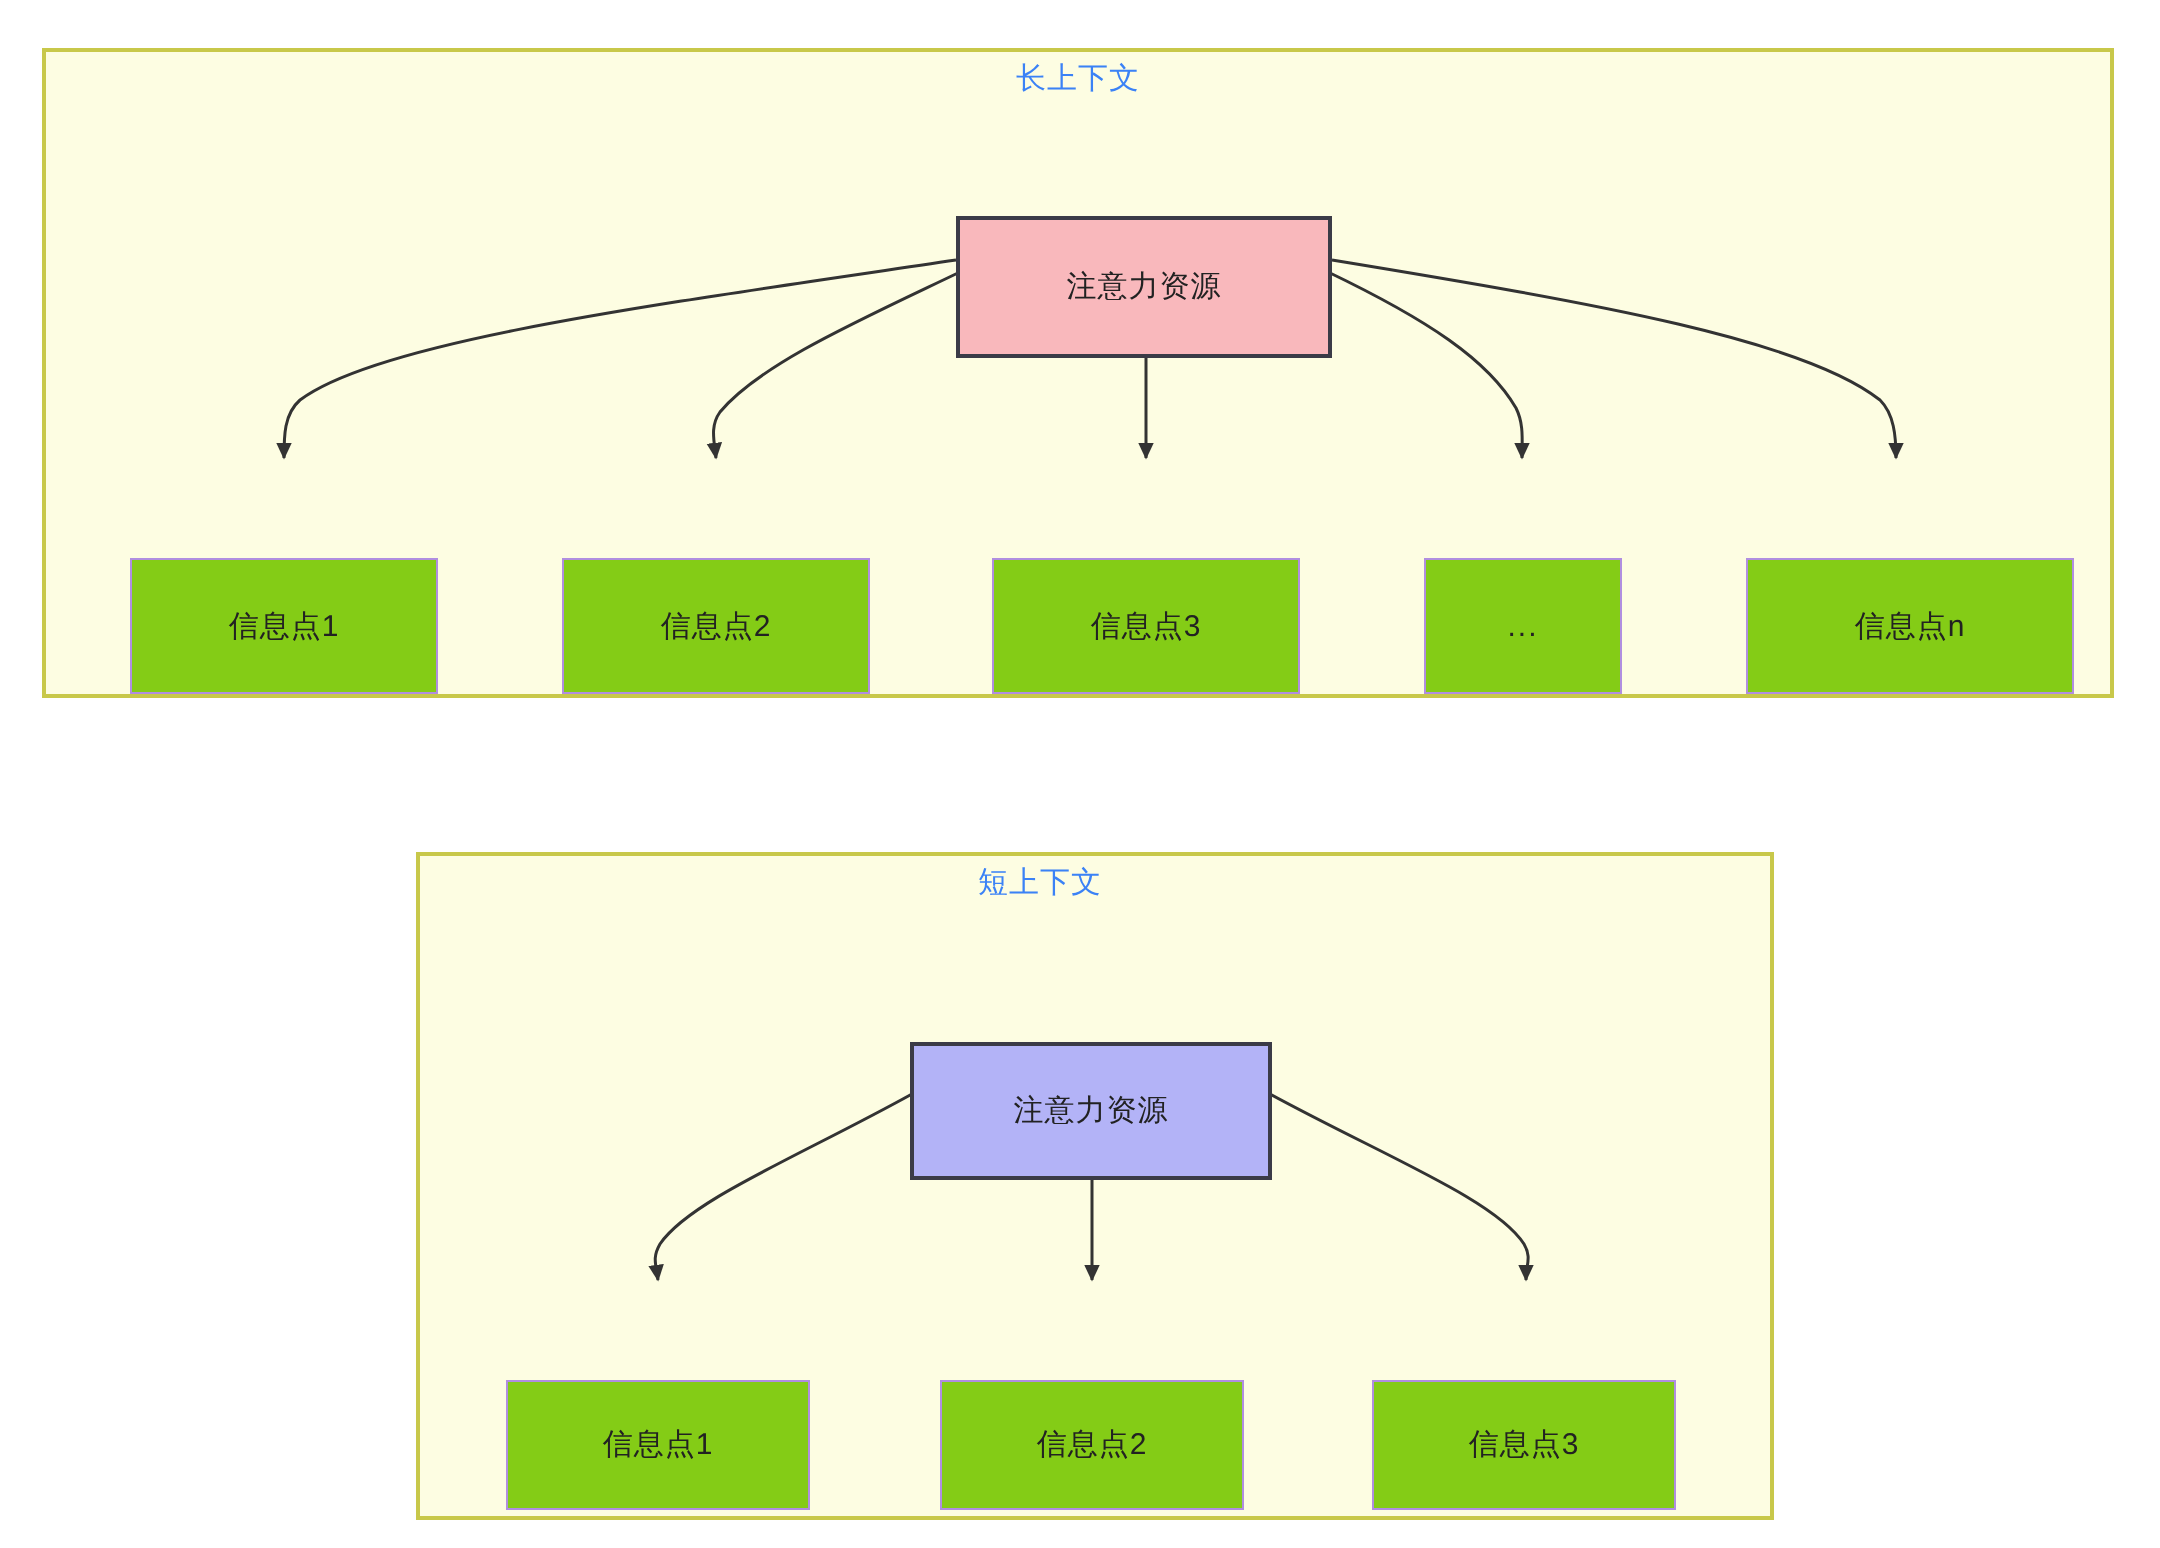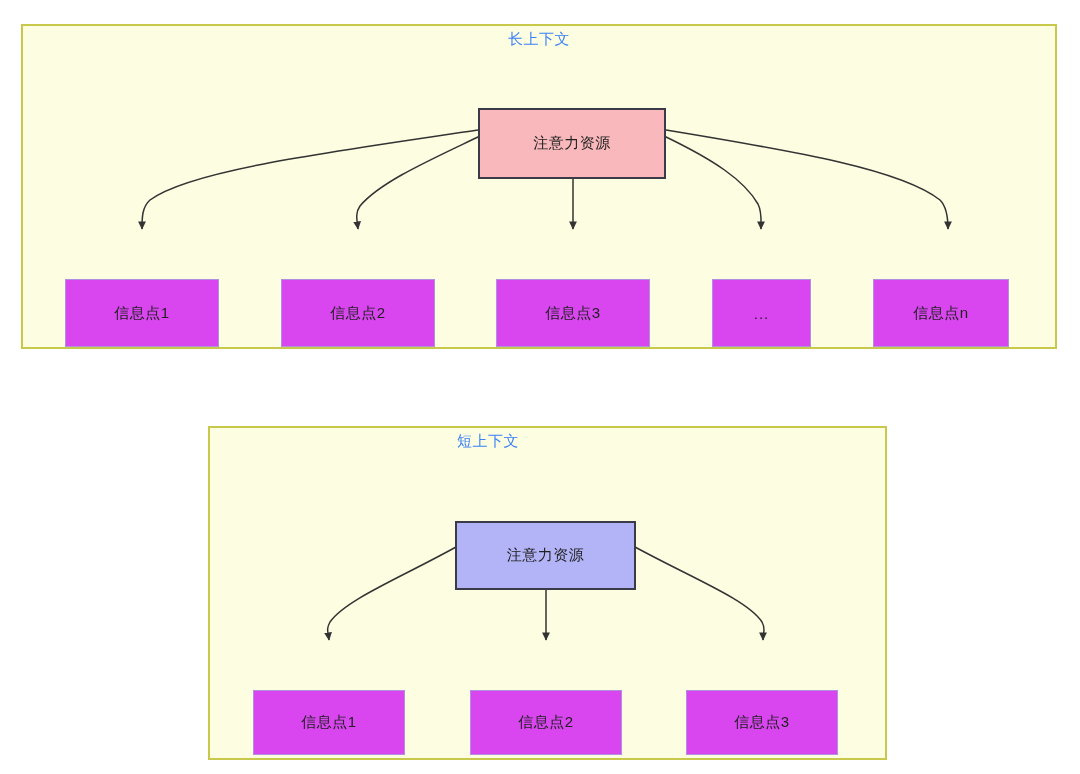--- a/index.html
+++ b/index.html
@@ -44,21 +44,21 @@
     background: #f9b8bc;
     border: 2px solid #3b3b47;
     color: #222222;
   }
   .node-attention-short {
     background: #b3b3f7;
     border: 2px solid #3b3b47;
     color: #222222;
   }
   .node-info {
-    background: #d946ef;
+    background: #84cc16;
     border: 1.6px solid #b08ee0;
     color: #222222;
   }
   .node-ellipsis {
     font-size: 15px;
     letter-spacing: 1px;
   }
 </style>
 </head>
 <body>
@@ -88,33 +88,33 @@
 
   <g fill="none" stroke="#333333" stroke-width="1.5">
     <path d="M 456 547 C 400 578, 345 600, 330 622 C 326 629, 328 632, 329 640" marker-end="url(#arrowhead)"></path>
     <path d="M 546 548 L 546 640" marker-end="url(#arrowhead)"></path>
     <path d="M 635 547 C 692 578, 748 600, 762 622 C 766 629, 763 632, 763 640" marker-end="url(#arrowhead)"></path>
   </g>
 </svg>
 
 <div class="group-title" style="left:21px; top:30px; width:1036px;">长上下文</div>
 
-<div class="group-title" style="left:208px; top:432px; width:560px;">短上下文</div>
+<div class="group-title" style="left:208px; top:432px; width:560px;padding-left:32px;">短上下文</div>
 
 <div class="node node-attention-long" style="left:478px; top:65px; width:188px; height:71px;">注意力资源</div>
 
 <div class="node node-info" style="left:65px; top:236px; width:154px; height:68px;">信息点1</div>
 
 <div class="node node-info" style="left:281px; top:236px; width:154px; height:68px;">信息点2</div>
 
 <div class="node node-info" style="left:496px; top:236px; width:154px; height:68px;">信息点3</div>
 
 <div class="node node-info node-ellipsis" style="left:712px; top:236px; width:99px; height:68px;">...</div>
 
-<div class="node node-info" style="left:873px; top:236px; width:136px; height:68px;">信息点n</div>
+<div class="node node-info" style="left:873px; top:236px; width:164px; height:68px;">信息点n</div>
 
 <div class="node node-attention-short" style="left:455px; top:478px; width:181px; height:69px;">注意力资源</div>
 
 <div class="node node-info" style="left:253px; top:647px; width:152px; height:65px;">信息点1</div>
 
 <div class="node node-info" style="left:470px; top:647px; width:152px; height:65px;">信息点2</div>
 
 <div class="node node-info" style="left:686px; top:647px; width:152px; height:65px;">信息点3</div>
 
 </body></html>

